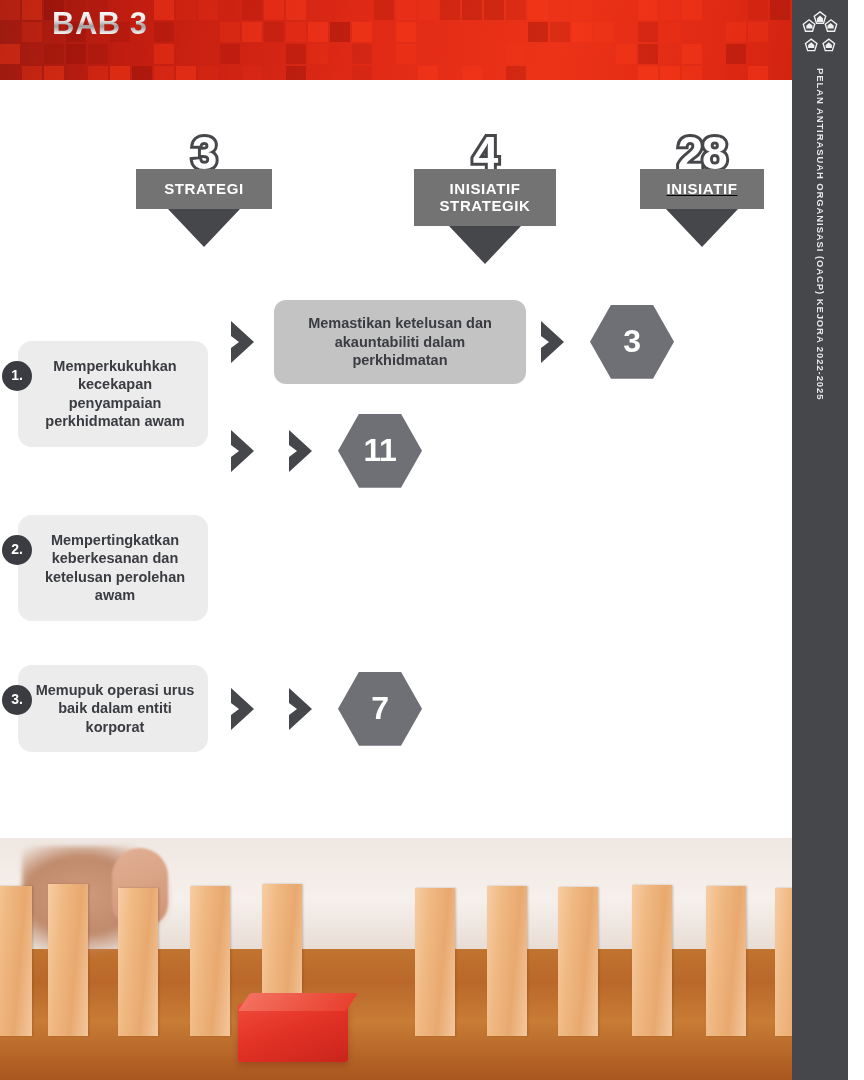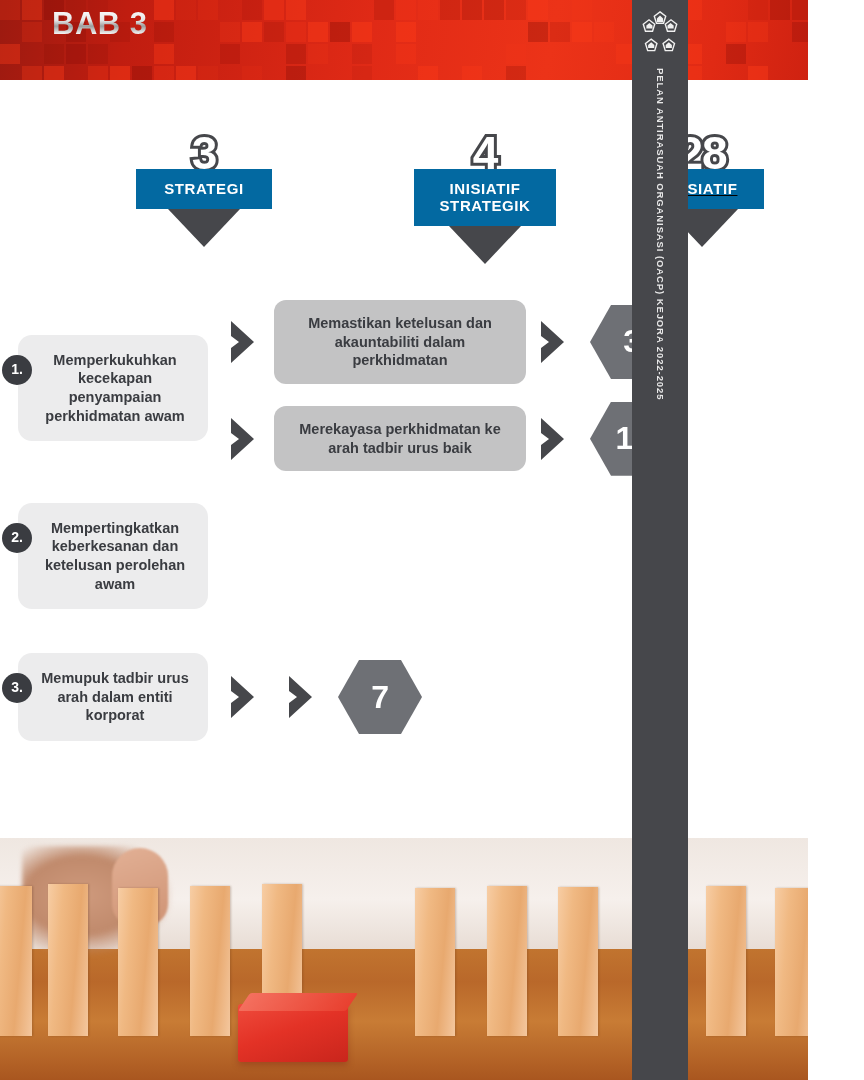--- a/index.html
+++ b/index.html
@@ -2,21 +2,21 @@
 <html><head>
 <meta charset="utf-8">
 <style>
   * { box-sizing: border-box; margin: 0; padding: 0; }
   html, body {
     width: 864px; height: 1080px;
     background: #ffffff;
     font-family: "Liberation Sans", sans-serif;
     overflow: hidden;
   }
-  .page { position: relative; width: 688px; height: 1080px; background:#fff; }
+  .page { position: relative; width: 848px; height: 1080px; background:#fff; }
 
   
   .sidebar {
     position: absolute; top: 0; right: 0;
     width: 56px; height: 1080px;
     background: #46474b;
     display: flex; flex-direction: column; align-items: center;
     z-index: 40;
   }
   .sidebar-logo { margin-top: 8px; width: 44px; height: 50px; }
@@ -61,21 +61,21 @@
     position: relative; z-index: 1;
     font-size: 46px; font-weight: 800; line-height: 0.82;
     color: #ffffff;
     -webkit-text-stroke: 6px #46474b;
     paint-order: stroke fill;
     letter-spacing: -1px;
     margin-bottom: -4px;
   }
   .banner .plate {
     position: relative; z-index: 2;
-    background: #0369a1;
+    background: #737373;
     color: #ffffff;
     font-weight: 800; font-size: 15px; letter-spacing: 0.6px;
     padding: 11px 16px 12px;
     line-height: 1.15;
   }
   .banner .tip {
     position: relative; z-index: 2;
     margin: 0 auto;
     width: 0; height: 0;
     border-left: 36px solid transparent;
@@ -131,21 +131,21 @@
     color:#fff; font-weight: 800; font-size: 32px;
     letter-spacing: -0.5px;
   }
   .hex::before {
     content:""; position:absolute; inset:0;
     background: #6e7075;
     clip-path: polygon(25% 0%, 75% 0%, 100% 50%, 75% 100%, 25% 100%, 0% 50%);
   }
   .hex span { position: relative; z-index: 2; }
 
-  .sub-rows { display: flex; flex-direction: column; gap: 18px; flex: 1; }
+  .sub-rows { display: flex; flex-direction: column; gap: 30px; flex: 1; }
   .sub-row { display: flex; align-items: center; }
 
   
   .photo {
     position: absolute; left: 0; bottom: 0;
     width: 808px; height: 242px;
     overflow: hidden;
     background: linear-gradient(180deg, #f4ece4 0%, #f0e3d6 36%, #c97c3a 46%, #b4682e 60%, #9d5524 100%);
   }
   .photo .wall {
@@ -356,21 +356,20 @@
                 <span>3</span>
               </div>
           </div>
         </div>
         <div class="sub-row">
           <div class="chev">
             <svg width="34" height="46" viewBox="0 0 34 46">
                 <path d="M3 2 L26 23 L3 44 L3 29 L11 23 L3 17 Z" fill="#46474b"></path>
               </svg>
           </div>
-          <div class="obj-box">Merekayasa perkhidmatan ke arah tadbir urus baik</div>
           <div class="chev">
             <svg width="34" height="46" viewBox="0 0 34 46">
                 <path d="M3 2 L26 23 L3 44 L3 29 L11 23 L3 17 Z" fill="#46474b"></path>
               </svg>
           </div>
           <div class="hexwrap">
             <div class="hex">
                 <span>11</span>
               </div>
           </div>
@@ -384,21 +383,21 @@
           <div class="num-badge">2.</div>
           <span>Mempertingkatkan keberkesanan dan ketelusan perolehan awam</span>
         </div>
       </div>
     </div>
 
     <div class="row" style="min-height:118px; margin-top:14px;">
       <div class="strategy-cell">
         <div class="strategy-box">
           <div class="num-badge">3.</div>
-          <span>Memupuk tadbir urus arah dalam entiti korporat</span>
+          <span>Memupuk operasi urus baik dalam entiti korporat</span>
         </div>
       </div>
       <div class="sub-rows">
         <div class="sub-row">
           <div class="chev">
             <svg width="34" height="46" viewBox="0 0 34 46">
                 <path d="M3 2 L26 23 L3 44 L3 29 L11 23 L3 17 Z" fill="#46474b"></path>
               </svg>
           </div>
           <div class="chev">

